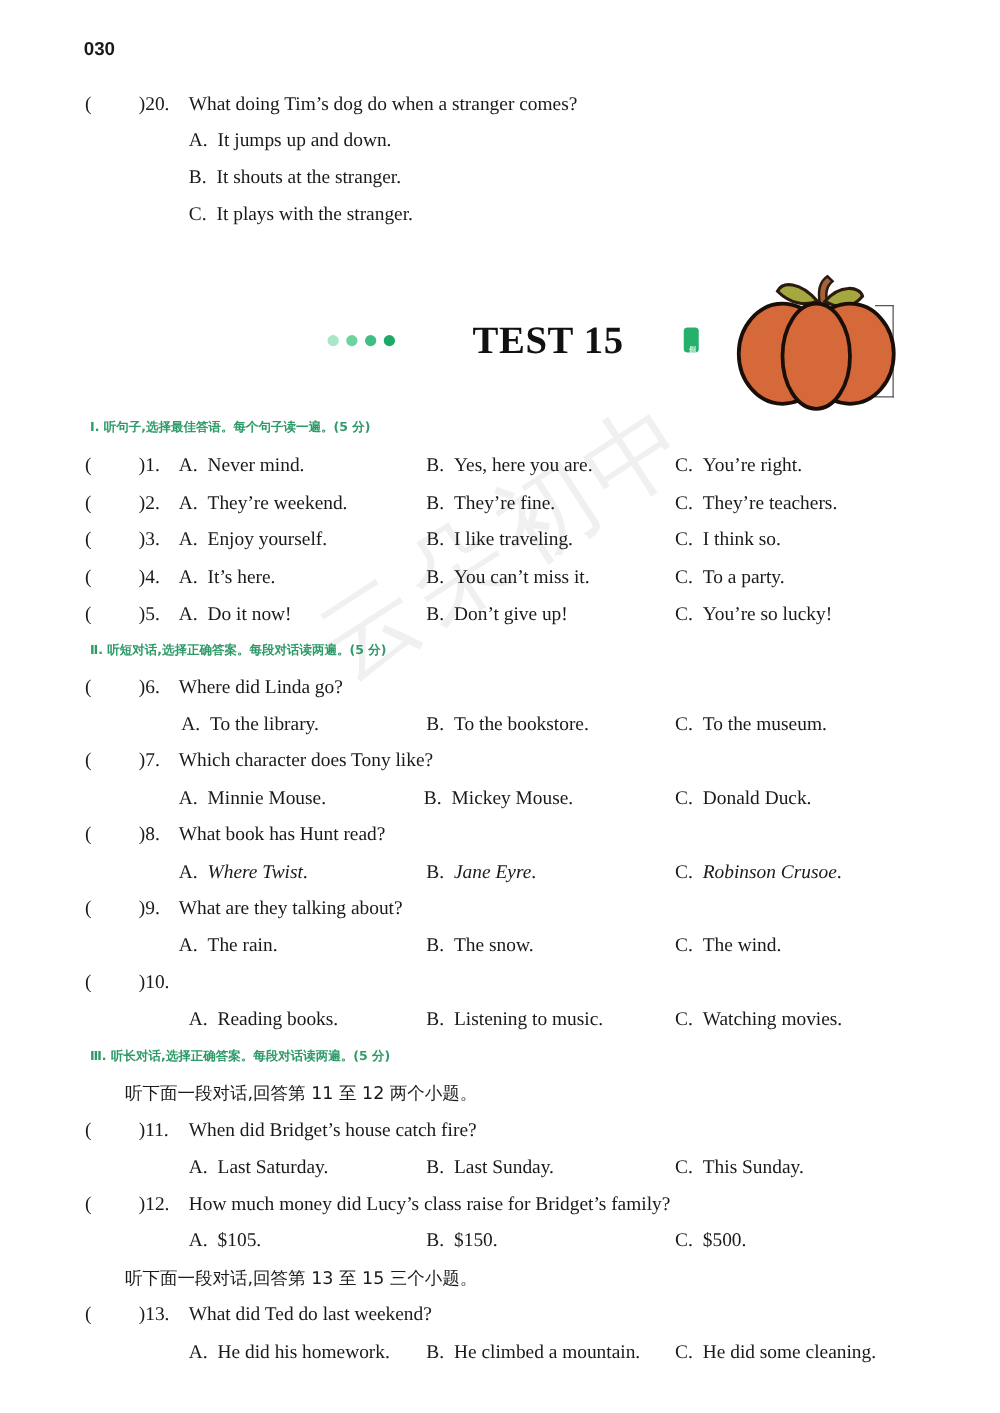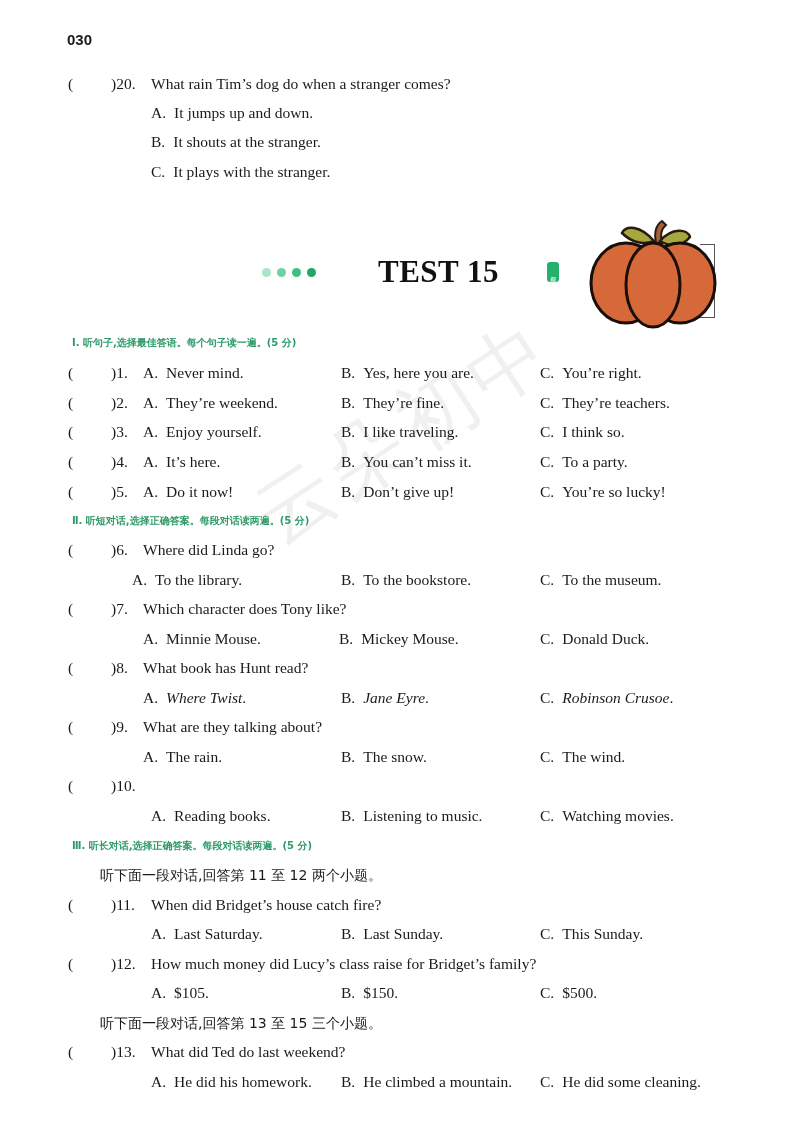--- a/index.html
+++ b/index.html
@@ -49,21 +49,21 @@
 </head>
 <body>
 
 <div>
 
   <div class="page-num">030</div>
 
   <div class="row" style="top:73px">
     <span class="paren-open">(</span>
     <span class="qnum">)20.</span>
-    <span class="qtext" style="left:151px">What rain Tim’s dog do when a stranger comes?</span>
+    <span class="qtext" style="left:151px">What doing Tim’s dog do when a stranger comes?</span>
   </div>
   <div class="row" style="top:102px">
     <span class="opt" style="left:151px"><span class="letter">A.</span><span>It jumps up and down.</span></span>
   </div>
   <div class="row" style="top:131px">
     <span class="opt" style="left:151px"><span class="letter">B.</span><span>It shouts at the stranger.</span></span>
   </div>
   <div class="row" style="top:161px">
     <span class="opt" style="left:151px"><span class="letter">C.</span><span>It plays with the stranger.</span></span>
   </div>
@@ -136,21 +136,21 @@
   </div>
 
   <div class="section-head" style="top:510px">Ⅱ. 听短对话,选择正确答案。每段对话读两遍。(5 分)</div>
 
   <div class="row" style="top:539px">
     <span class="paren-open">(</span>
     <span class="qnum">)6.</span>
     <span class="qtext" style="left:143px">Where did Linda go?</span>
   </div>
   <div class="row" style="top:569px">
-    <span class="opt" style="left:132px"><span class="letter">A.</span><span>To the library.</span></span>
+    <span class="opt" style="left:145px"><span class="letter">A.</span><span>To the library.</span></span>
     <span class="opt" style="left:341px"><span class="letter">B.</span><span>To the bookstore.</span></span>
     <span class="opt" style="left:540px"><span class="letter">C.</span><span>To the museum.</span></span>
   </div>
 
   <div class="row" style="top:598px">
     <span class="paren-open">(</span>
     <span class="qnum">)7.</span>
     <span class="qtext" style="left:143px">Which character does Tony like?</span>
   </div>
   <div class="row" style="top:628px">

